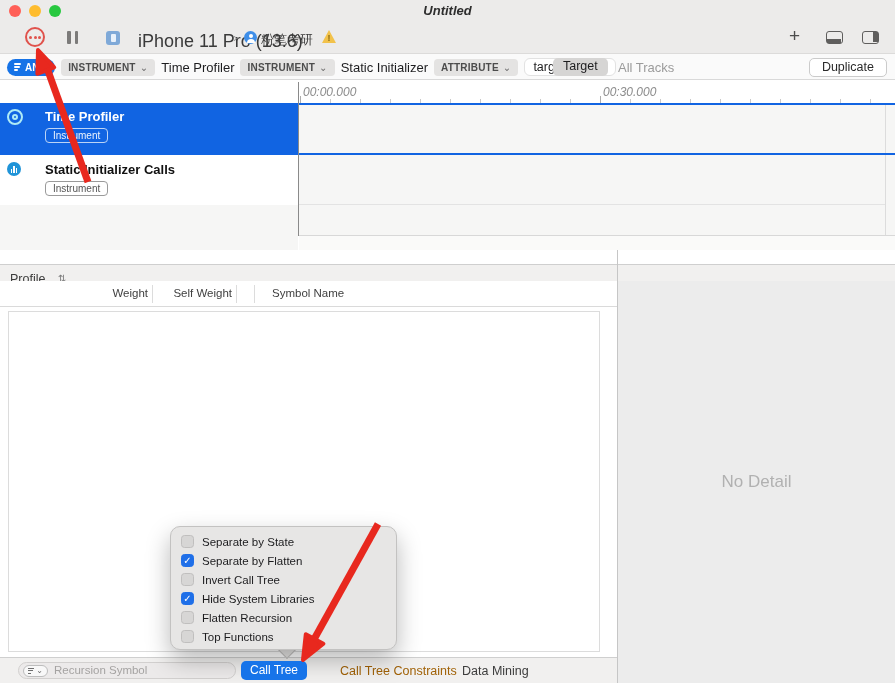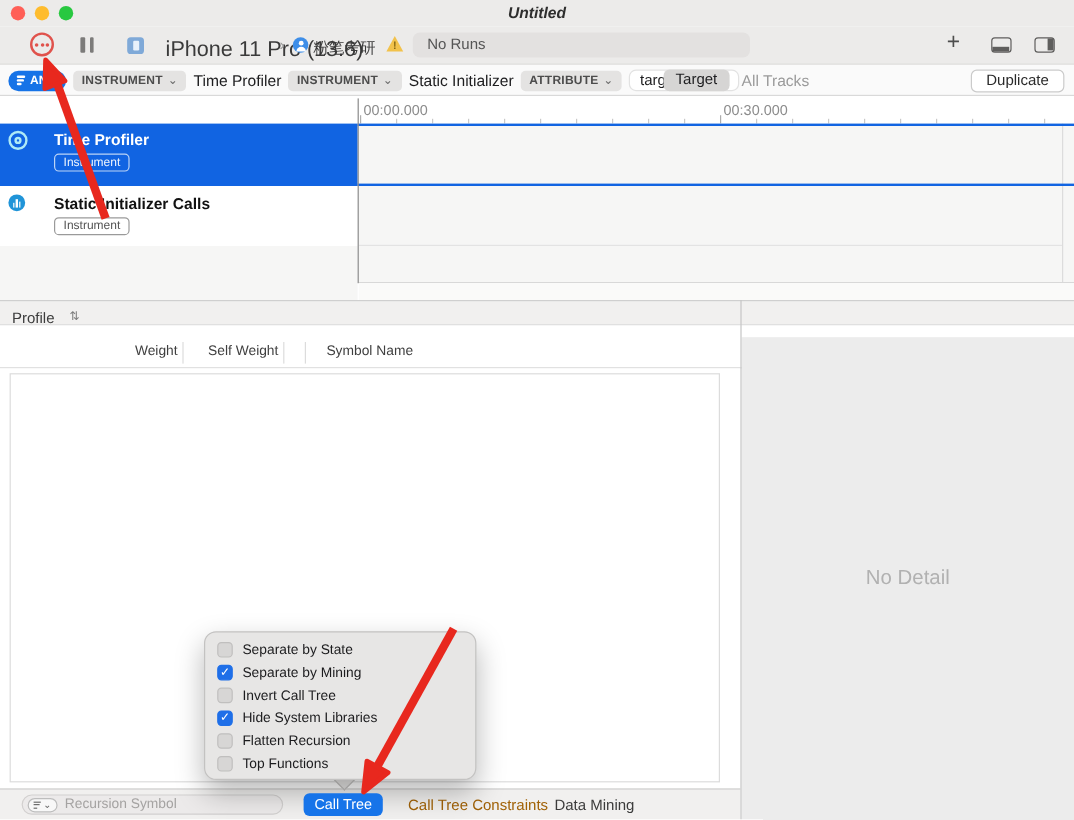--- a/index.html
+++ b/index.html
@@ -46,21 +46,21 @@
   .token { background:#e4e3e2; border-radius:4px; height:17px; display:flex; align-items:center; gap:4px; padding:0 7px; font-size:10px; font-weight:bold; color:#4c4c4c; letter-spacing:.2px; }
   .token .chev { font-size:10px; color:#6d6d6d; font-weight:normal; }
   .token-value { font-size:13px; color:#1d1d1f; }
   #target-input { width:92px; height:18px; background:#fff; border:1px solid #e2e2e2; border-radius:6px; font-size:12.5px; color:#1d1d1f; padding:0 8px; font-family:inherit; }
   #target-btn { left:553px; top:4px; height:18px; background:#d6d5d4; border-radius:5px; padding:1px 10px; font-size:12.5px; color:#1d1d1f; }
   #all-tracks { left:618px; top:6px; font-size:13px; color:#9b9b9b; }
   #duplicate-btn { right:8px; top:3.5px; height:19px; background:#fff; border:1px solid #cbcbcb; border-radius:5px; padding:1.5px 12px; font-size:12.5px; color:#2a2a2a; }
 
   
   #ruler { left:0; top:80px; width:895px; height:23px; background:#fff; }
-  .ruler-label { top:5px; font-size:12px; color:#8c8c8c; }
+  .ruler-label { top:5px; font-size:12px; color:#8c8c8c;font-style:italic; }
   .tick { position:absolute; bottom:0; width:1px; height:4px; background:#c9c9c9; }
   .tick.major { height:7px; background:#adadad; }
   #track-vline { left:298px; top:82px; width:1px; height:154px; background:#8a8a8a; z-index:3; }
   #lane-bg { left:299px; top:103px; width:596px; height:132px; background:#f6f6f5; }
   #lane-right-border { left:885px; top:103px; width:1px; height:132px; background:#dcdcdc; }
   #lane-bottom-border { left:299px; top:235px; width:596px; height:1px; background:#d8d8d8; }
   #lane-row-divider { left:299px; top:204px; width:586px; height:1px; background:#e3e3e3; }
   .sel-line { left:298px; width:597px; height:2px; background:#1164e2; z-index:2; }
   #track-head-1 { left:0; top:103px; width:298px; height:52px; background:#1164e2; }
   #track-head-2 { left:0; top:155px; width:298px; height:50px; background:#fff; }
@@ -70,21 +70,21 @@
   #track-head-1 .tname { position:absolute; left:45px; top:6px; font-size:13px; font-weight:bold; color:#fff; }
   .tbadge { position:absolute; left:45px; top:25px; font-size:10px; border-radius:4px; padding:1px 7px; }
   #track-head-1 .tbadge { color:#ecf3fd; border:1px solid #bcd4f6; }
   #si-icon { left:7px; top:7px; width:14px; height:14px; border-radius:50%; background:#2094d8; display:flex; align-items:flex-end; justify-content:center; gap:1px; padding-bottom:3px; }
   #si-icon i { width:1.5px; background:#fff; }
   #track-head-2 .tname { position:absolute; left:45px; top:7px; font-size:13px; font-weight:bold; color:#111; }
   #track-head-2 .tbadge { color:#555; border:1px solid #9a9a9a; top:26px; }
   #below-lane { left:299px; top:236px; width:596px; height:14px; background:#fafaf9; }
 
   
-  #pane-header { left:0; top:250px; width:895px; height:21px; background:#f1f0ef; border-top:1px solid #cfcfcf; border-bottom:1px solid #e0e0e0; }
+  #pane-header { left:0; top:264px; width:895px; height:31px; background:#f1f0ef; border-top:1px solid #cfcfcf; border-bottom:1px solid #e0e0e0; }
   #profile-label { left:10px; top:7px; font-size:12.5px; color:#3c3c3c; }
   #sort-icon { left:58px; top:8px; font-size:10px; color:#7a7a7a; }
   #col-header { left:0; top:281px; width:669px; height:26px; background:#fff; border-bottom:1px solid #dadada; }
   .col-label { top:6px; font-size:11.5px; color:#3f3f3f; }
   #col-weight { left:90px; width:58px; text-align:right; }
   #col-selfweight { left:160px; width:72px; text-align:right; }
   #col-symbol { left:272px; }
   .col-div { position:absolute; top:4px; width:1px; height:18px; background:#dcdcdc; }
   #table-body { left:0; top:307px; width:617px; height:350px; background:#fff; }
   #table-inset { left:8px; top:4px; width:592px; height:341px; border:1px solid #dcdcdc; background:#fff; }
@@ -93,21 +93,21 @@
   #no-detail { width:277px; top:191px; text-align:center; font-size:17px; color:#b1b1b1; }
 
   
   #bottom-bar { left:0; top:657px; width:617px; height:26px; background:#f1f0ef; border-top:1px solid #cfcfcf; }
   #symbol-filter { left:18px; top:4px; width:218px; height:17px; background:#eceaea; border:1px solid #d2d0cf; border-radius:9px; }
   #filter-oval { left:4px; top:1.5px; width:25px; height:12px; background:#f8f8f8; border:1px solid #bdbdbd; border-radius:7px; display:flex; align-items:center; justify-content:center; gap:2px; }
   #filter-oval .flines { display:flex; flex-direction:column; gap:1.5px; }
   #filter-oval .flines i { display:block; height:1px; background:#6e6e6e; }
   #filter-oval .chev { font-size:8px; color:#6e6e6e; line-height:4px; }
   #symbol-placeholder { left:35px; top:1px; font-size:11.5px; color:#a5a3a2; }
-  #calltree-btn { left:253px; top:3px; height:19px; background:#1774e9; border-radius:5px; padding:2px 9px; font-size:12px; color:#fff; z-index:6; }
+  #calltree-btn { left:241px; top:3px; height:19px; background:#1774e9; border-radius:5px; padding:2px 9px; font-size:12px; color:#fff; z-index:6; }
   #ct-constraints { left:340px; top:6px; font-size:12.5px; color:#a16207; }
   #data-mining { left:462px; top:6px; font-size:12.5px; color:#3c3c3c; }
 
   
   #popover { left:170px; top:526px; width:227px; height:124px; background:#e7e6e5; border:1px solid #c3c2c1; border-radius:10px; box-shadow:0 10px 24px rgba(0,0,0,.28); z-index:5; }
   #popover-notch { left:280px; top:642px; width:14px; height:14px; background:#e7e6e5; border-right:1px solid #c3c2c1; border-bottom:1px solid #c3c2c1; transform:rotate(45deg); z-index:5; }
   .pop-row { position:absolute; left:10px; height:19px; display:flex; align-items:center; gap:8px; }
   .cb { width:13px; height:13px; border-radius:3.5px; background:#d7d6d5; border:1px solid #c0bfbe; display:flex; align-items:center; justify-content:center; font-size:10px; color:transparent; }
   .cb.checked { background:#1f6fe8; border-color:#1f6fe8; color:#fff; font-weight:bold; }
   .pop-label { font-size:11.5px; color:#1c1c1e; }
@@ -141,23 +141,20 @@
   <div class="abs" id="device-label">iPhone 11 Pro (13.6)</div>
   <div class="abs" id="device-chevron">›</div>
   <div class="abs" id="app-icon">
       <i></i>
       <b></b>
     </div>
   <div class="abs" id="app-label">粉笔考研</div>
   <div class="abs" id="warning-icon">
       <s>!</s>
     </div>
-  <div class="abs" id="norun-field">
-    <div class="abs" id="norun-text">No Runs</div>
-  </div>
   <div class="abs" id="plus-btn">+</div>
   <div class="abs panel-icon" id="panel-bottom-icon">
       <i></i>
     </div>
   <div class="abs panel-icon" id="panel-right-icon">
       <i></i>
     </div>
 </div>
 
 <div class="abs" id="filterbar">
@@ -286,21 +283,21 @@
 </div>
 
 <div class="abs" id="popover-notch"></div>
 <div class="abs" id="popover">
   <div class="pop-row" style="top:5px;">
       <span class="cb"></span>
       <span class="pop-label">Separate by State</span>
     </div>
   <div class="pop-row" style="top:24px;">
       <span class="cb checked">✓</span>
-      <span class="pop-label">Separate by Mining</span>
+      <span class="pop-label">Separate by Flatten</span>
     </div>
   <div class="pop-row" style="top:43px;">
       <span class="cb"></span>
       <span class="pop-label">Invert Call Tree</span>
     </div>
   <div class="pop-row" style="top:62px;">
       <span class="cb checked">✓</span>
       <span class="pop-label">Hide System Libraries</span>
     </div>
   <div class="pop-row" style="top:81px;">

